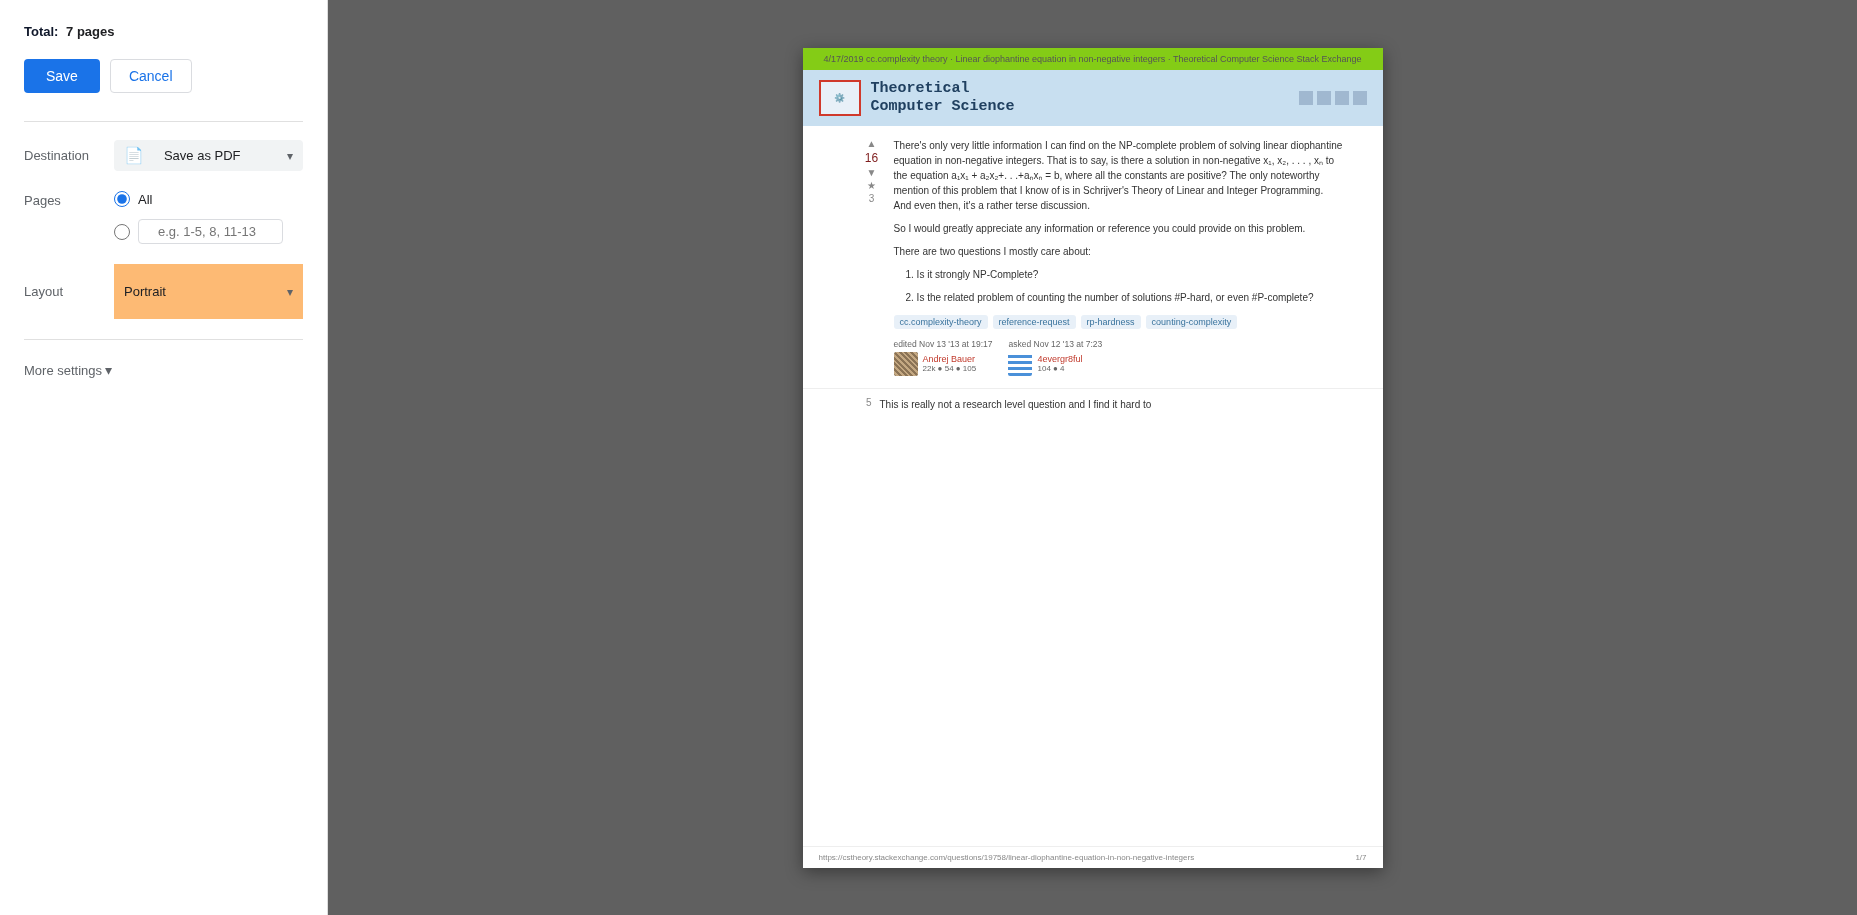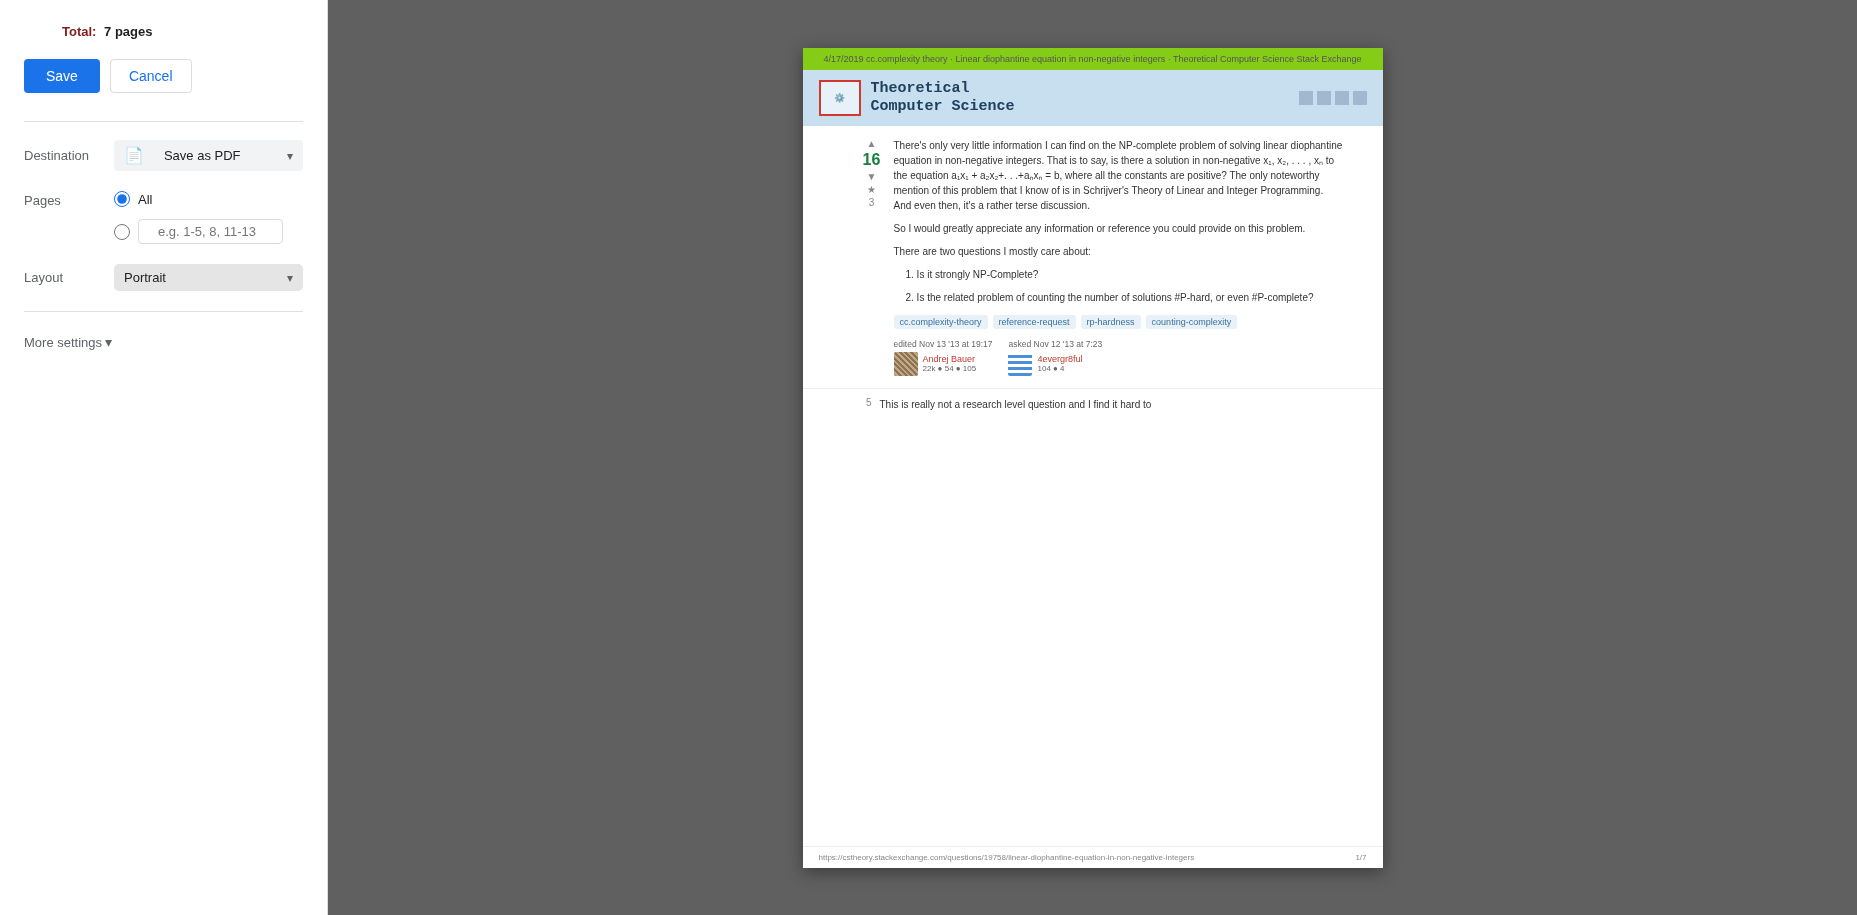--- a/index.html
+++ b/index.html
@@ -32,22 +32,21 @@
     }
 
     .total-pages {
       font-size: 13px;
       color: #5f6368;
       margin-bottom: 20px;
     }
 
     .total-pages span {
       font-weight: 700;
-      color: #7f1d1d;
-      margin-left: 38px;
+      color: #0f172a;
     }
 
     .button-row {
       display: flex;
       gap: 10px;
       margin-bottom: 28px;
     }
 
     .btn-save {
       background: #1a73e8;
@@ -155,23 +154,23 @@
       font-size: 13px;
       color: #bbb;
       width: 145px;
       outline: none;
     }
 
     
     .layout-select {
       display: flex;
       align-items: center;
-      background: #e5e5e5;
-      border-radius: 5px;
-      padding: 6px 10px;
+      background: #fdba74;
+      border-radius: 0;
+      padding: 20px 10px;
       cursor: pointer;
       width: 100%;
       gap: 8px;
     }
 
     .layout-text {
       font-size: 13px;
       color: #202124;
       flex: 1;
     }
@@ -323,23 +322,23 @@
       min-width: 28px;
     }
 
     .vote-arrow {
       font-size: 10px;
       color: #888;
       cursor: pointer;
     }
 
     .vote-count {
-      font-size: 16px;
-      color: #15803d;
-      font-weight: 700;
+      font-size: 12px;
+      color: #7f1d1d;
+      font-weight: 400;
     }
 
     .vote-star {
       font-size: 10px;
       color: #888;
     }
 
     .vote-num-small {
       font-size: 10px;
       color: #888;

